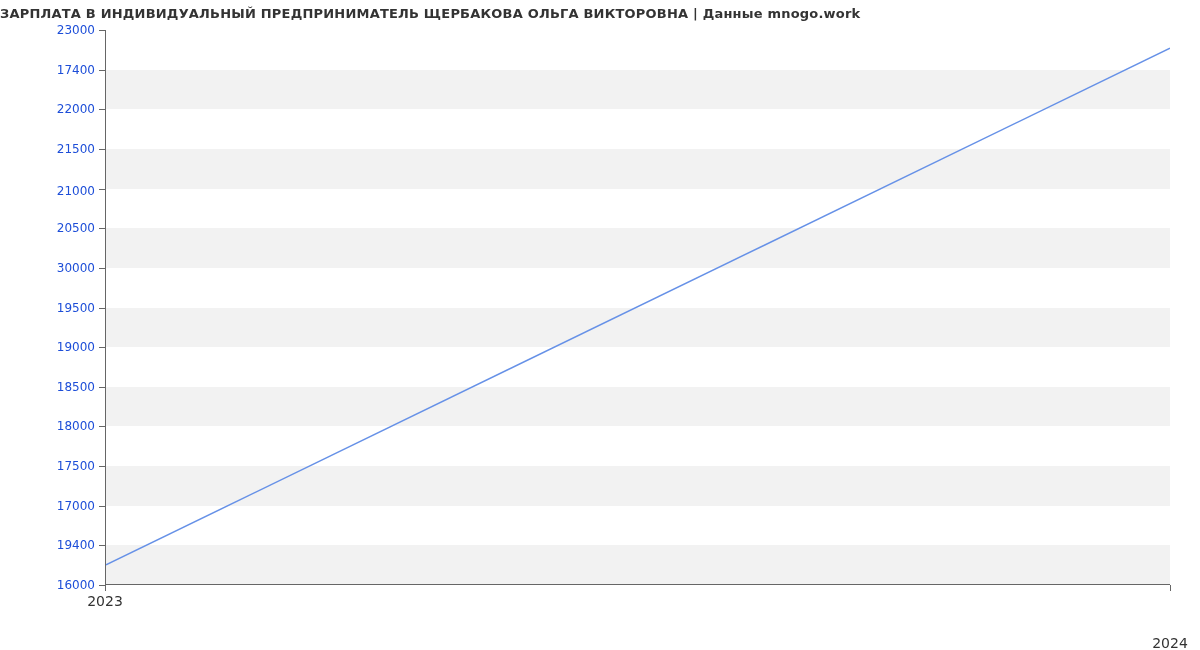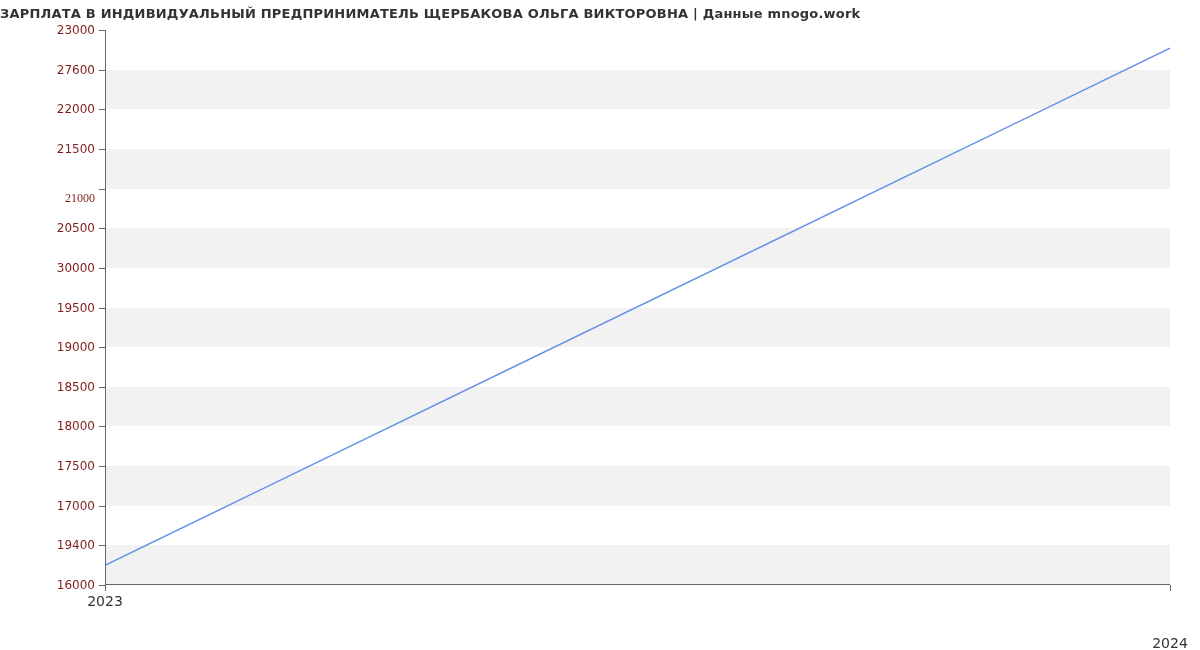--- a/index.html
+++ b/index.html
@@ -43,21 +43,21 @@
     position: absolute;
     left: 0;
     width: 100%;
     background: #f2f2f2;
   }
   .y-tick-label {
     position: absolute;
     text-align: right;
     width: 60px;
     font-size: 12px;
-    color: #7f1d1d;
+    color: #1d4ed8;
     transform: translateY(-50%);
   }
   .y-tick-mark {
     position: absolute;
     width: 6px;
     height: 1px;
     background: #666666;
   }
   .x-tick-label {
     position: absolute;
@@ -112,27 +112,27 @@
       <div class="y-tick-label" style="left: 35px; top: 386.786px;">18500</div>
       <div class="y-tick-mark" style="left: 99px; top: 386.786px;"></div>
       <div class="y-tick-label" style="left: 35px; top: 347.143px;">19000</div>
       <div class="y-tick-mark" style="left: 99px; top: 347.143px;"></div>
       <div class="y-tick-label" style="left: 35px; top: 307.5px;">19500</div>
       <div class="y-tick-mark" style="left: 99px; top: 307.5px;"></div>
       <div class="y-tick-label" style="left: 35px; top: 267.857px;">30000</div>
       <div class="y-tick-mark" style="left: 99px; top: 267.857px;"></div>
       <div class="y-tick-label" style="left: 35px; top: 228.214px;">20500</div>
       <div class="y-tick-mark" style="left: 99px; top: 228.214px;"></div>
-      <div class="y-tick-label" style="left: 35px; top: 198px; font-family: Liberation Serif, serif;">21000</div>
+      <div class="y-tick-label" style="left: 35px; top: 191px;">21000</div>
       <div class="y-tick-mark" style="left: 99px; top: 188.571px;"></div>
       <div class="y-tick-label" style="left: 35px; top: 148.929px;">21500</div>
       <div class="y-tick-mark" style="left: 99px; top: 148.929px;"></div>
       <div class="y-tick-label" style="left: 35px; top: 109.286px;">22000</div>
       <div class="y-tick-mark" style="left: 99px; top: 109.286px;"></div>
-      <div class="y-tick-label" style="left: 35px; top: 69.6429px;">27600</div>
+      <div class="y-tick-label" style="left: 35px; top: 69.6429px;">17400</div>
       <div class="y-tick-mark" style="left: 99px; top: 69.6429px;"></div>
       <div class="y-tick-label" style="left: 35px; top: 30px;">23000</div>
       <div class="y-tick-mark" style="left: 99px; top: 30px;"></div>
     </div>
   <div id="x-axis">
       <div class="x-tick-mark" style="left: 105px; top: 585px;"></div>
       <div class="x-tick-label" style="left: 105px; top: 593px;">2023</div>
       <div class="x-tick-mark" style="left: 1170px; top: 585px;"></div>
       <div class="x-tick-label" style="left: 1170px; top: 593px; margin-top: 42px;">2024</div>
     </div>

